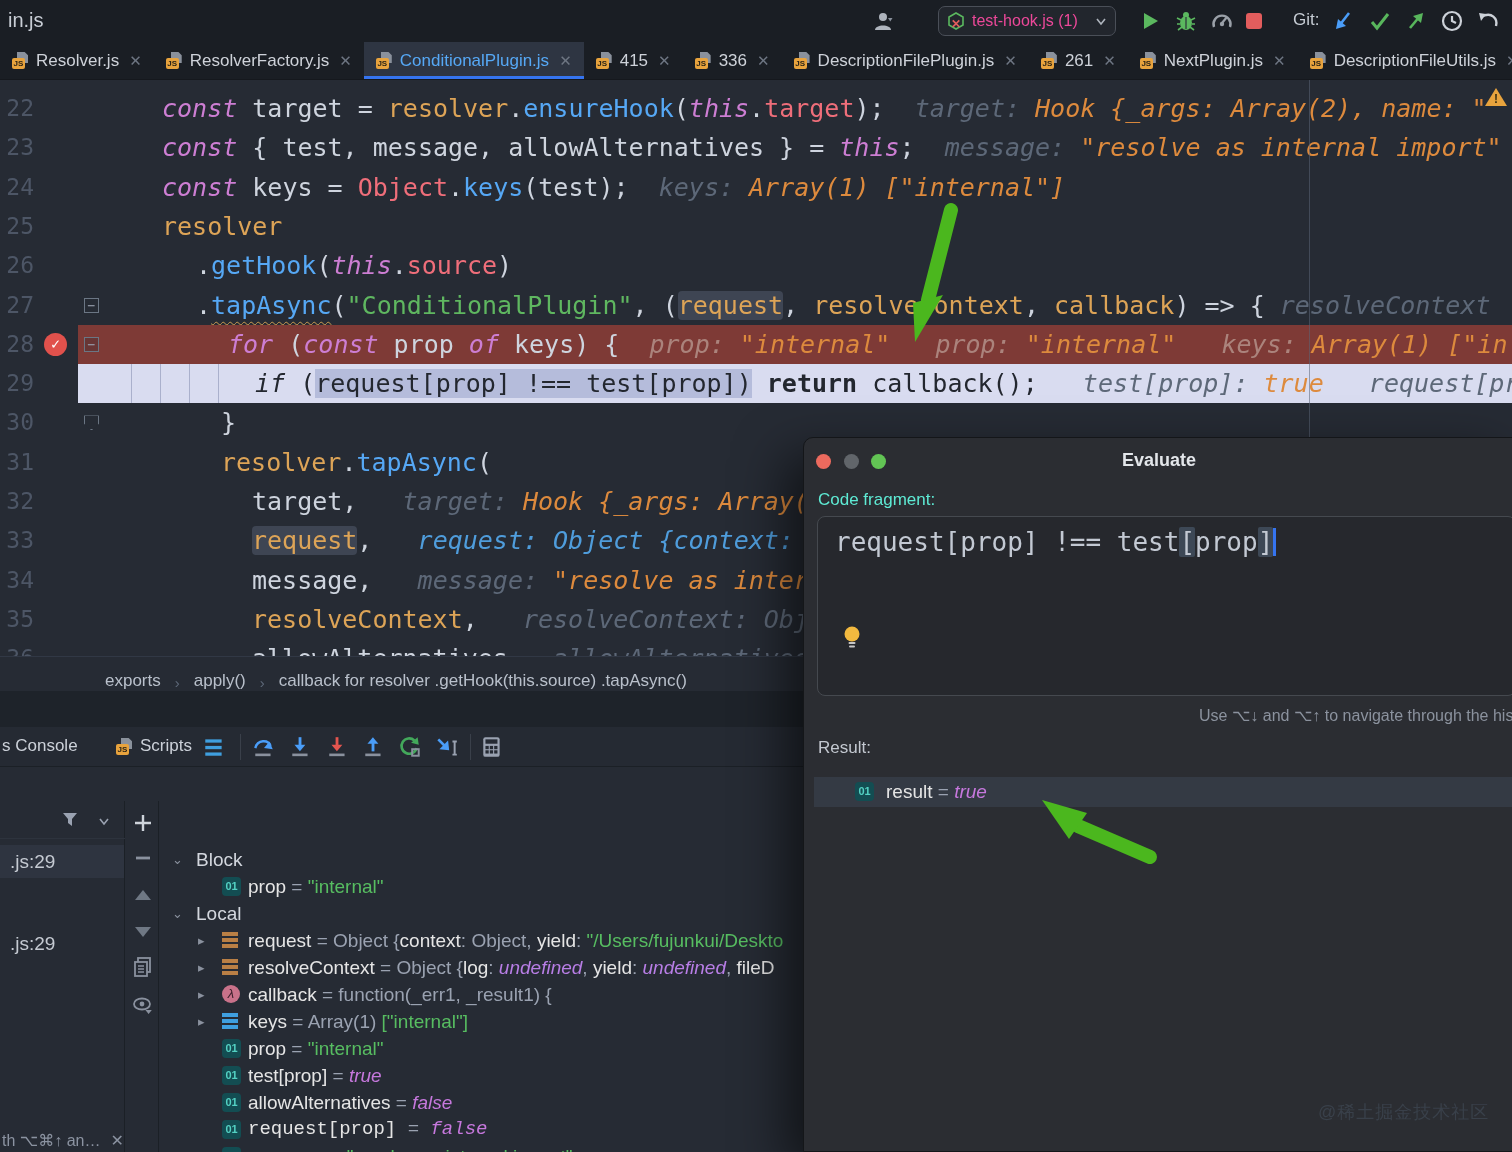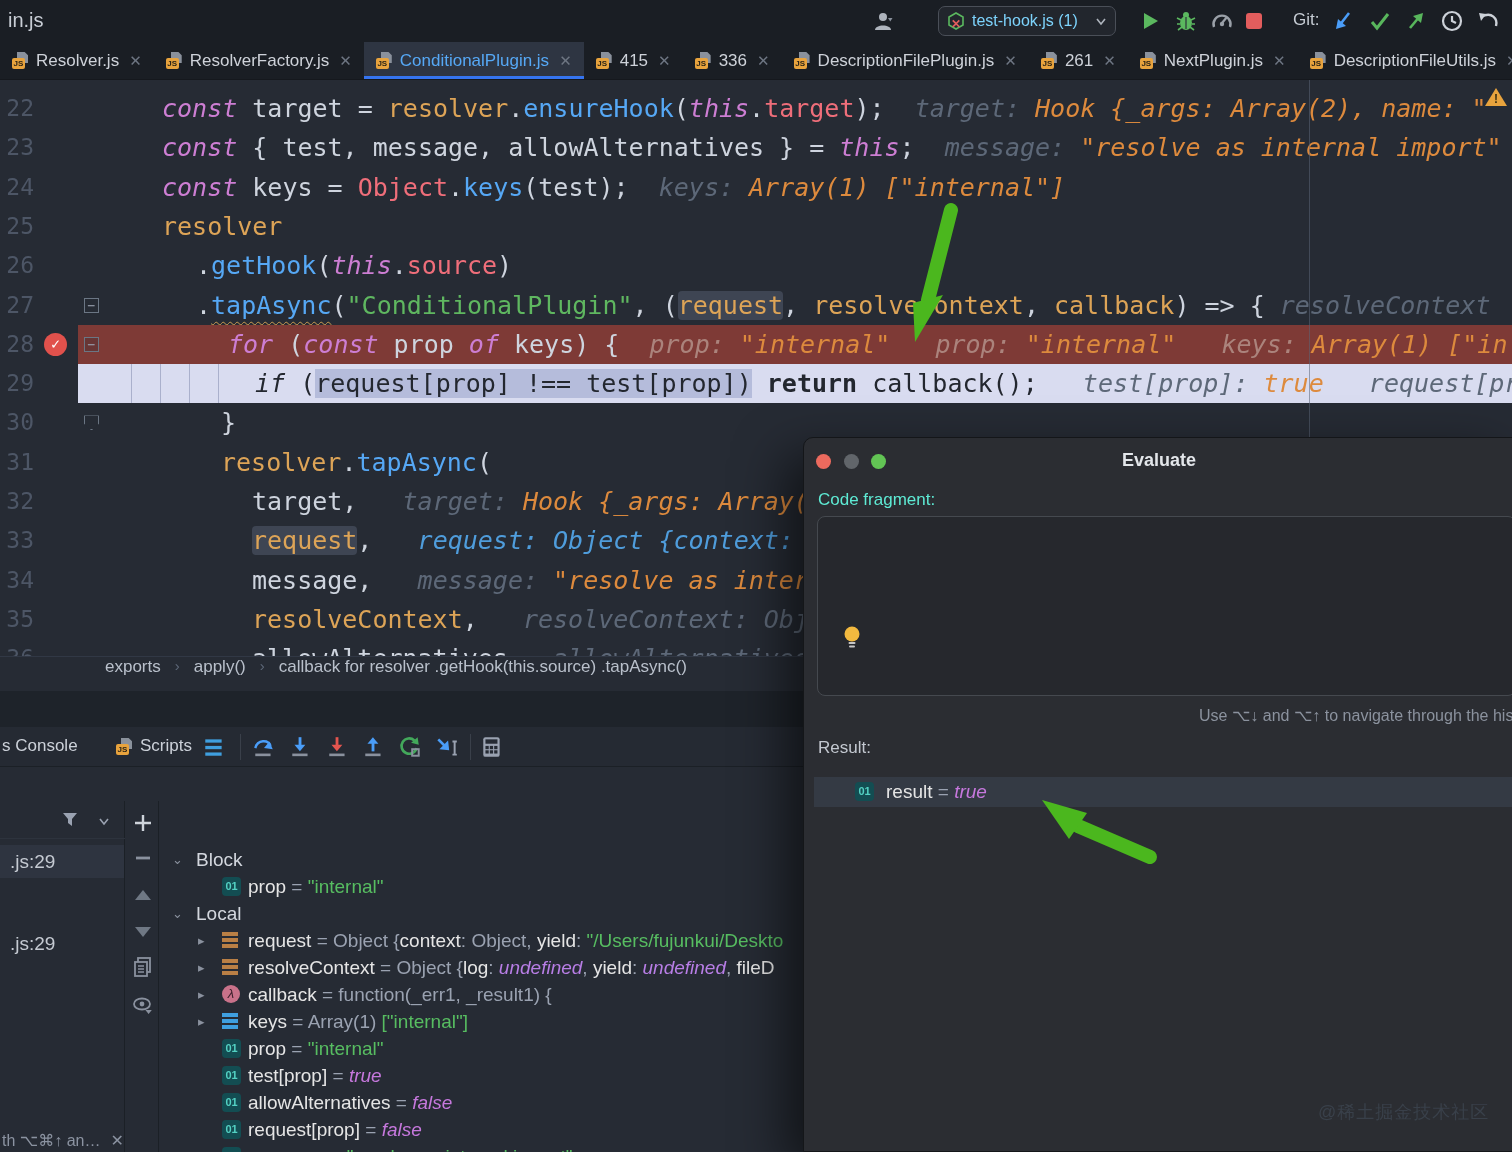--- a/index.html
+++ b/index.html
@@ -5,21 +5,21 @@
   * { margin:0; padding:0; box-sizing:border-box; }
   html,body { width:1512px; height:1152px; background:#1a1e24; overflow:hidden;
               font-family:"Liberation Sans", sans-serif; }
   #screen { position:relative; width:1512px; height:1152px; background:#262b34; overflow:hidden; }
 
   
   #topbar { position:absolute; left:0; top:0; width:1512px; height:42px; background:#1a1e24; }
   #win-title { position:absolute; left:8px; top:9px; font-size:20px; color:#c9ced6; }
   #run-chip { position:absolute; left:938px; top:6px; width:178px; height:30px; border:1px solid #4a4f58;
               border-radius:7px; background:#22262d; display:flex; align-items:center; padding:0 8px; gap:7px; }
-  #run-chip .lbl { font-size:16px; color:#7dd3fc; white-space:nowrap; }
+  #run-chip .lbl { font-size:16px; color:#ec4899; white-space:nowrap; }
   #git-label { position:absolute; left:1293px; top:10px; font-size:17px; color:#c6ccd4; }
   .ticon { position:absolute; top:9px; width:24px; height:24px; }
 
   
   #tabbar { position:absolute; left:0; top:42px; width:1512px; height:38px; background:#1a1e24;
             display:flex; align-items:stretch; overflow:hidden; white-space:nowrap; border-bottom:1px solid #15181d;}
   .tab { display:flex; align-items:center; gap:7px; padding:0 12px; font-size:17px; color:#ced2d9;
          position:relative; flex:0 0 auto; }
   .tab.active { background:#2e3542; color:#56a8f5; }
   .tab.active::after { content:""; position:absolute; left:0; right:0; bottom:0; height:3px; background:#3574f0; }
@@ -59,21 +59,21 @@
             background:#e1514c; color:#fff; font-size:15px; text-align:center; line-height:23px; font-weight:bold; }
   .fold { position:absolute; left:84px; top:12px; width:15px; height:15px; border:1px solid #6b7684;
           color:#9aa2b0; font-size:13px; line-height:13px; text-align:center; background:rgba(38,43,52,.25); }
   .fold.end { clip-path:polygon(0 0,100% 0,100% 55%,50% 100%,0 55%); }
   #wrap-guide { position:absolute; left:1309px; top:0; width:1px; height:576px; background:rgba(90,100,118,.55); }
   .iguide { position:absolute; top:0; bottom:0; width:1px; background:#aab0cc; }
   #warn-tri { position:absolute; left:1484px; top:6px; }
 
   
   #breadcrumbs { position:absolute; left:0; top:656px; width:1512px; height:35px; background:#262b34;
-                 border-top:1px solid #313845; display:flex; align-items:flex-start; gap:14px; padding-left:105px;
+                 border-top:1px solid #313845; display:flex; align-items:flex-end; gap:14px; padding-left:105px;
                  font-size:17px; color:#b9c0cb; }
   .bc-sep { color:#5d6878; font-size:15px; }
 
   
   #strip { position:absolute; left:0; top:691px; width:1512px; height:36px; background:#1e232a; }
   #debugtabs { position:absolute; left:0; top:727px; width:1512px; height:40px; background:#252a33;
                border-bottom:1px solid #1b2026; }
   #debugtabs .dt-label { position:absolute; top:9px; font-size:17px; color:#ccd1d9; }
   .dt-sep { position:absolute; top:7px; width:1px; height:26px; background:#3a404a; }
   .dicon { position:absolute; top:8px; width:24px; height:24px; cursor:pointer; }
@@ -459,37 +459,38 @@
       <div class="tree-row" style="top: 222px;">
         <span class="badge01" style="left: 62px;">01</span>
         <span class="txt" style="left: 88px;"><span class="tv-n">test[prop]</span><span class="tv-e"> = </span><span class="tv-b">true</span></span>
       </div>
       <div class="tree-row" style="top: 249px;">
         <span class="badge01" style="left: 62px;">01</span>
         <span class="txt" style="left: 88px;"><span class="tv-n">allowAlternatives</span><span class="tv-e"> = </span><span class="tv-b">false</span></span>
       </div>
       <div class="tree-row" style="top: 276px;">
         <span class="badge01" style="left: 62px;">01</span>
-        <span class="txt" style="left: 88px;"><span class="tv-n">request[prop]</span><span class="tv-e"> = </span><span class="tv-b">false</span></span>
+        <span class="txt" style="left: 88px; font-family: Liberation Mono, monospace;"><span class="tv-n">request[prop]</span><span class="tv-e"> = </span><span class="tv-b">false</span></span>
       </div>
       <div class="tree-row" style="top: 303px;">
         <span class="badge01" style="left: 62px;">01</span>
         <span class="txt" style="left: 88px;"><span class="tv-n">message</span><span class="tv-e"> = </span><span class="tv-s">"resolve as internal import"</span></span>
       </div>
     </div>
 
   <div id="dialog">
     <div class="titlebar">
       <div class="tl" style="left: 12px; background: rgb(236, 106, 94);" id="tl-close"></div>
       <div class="tl" style="left: 40px; background: rgb(97, 101, 106);" id="tl-min"></div>
       <div class="tl" style="left: 67px; background: rgb(98, 196, 84);" id="tl-zoom"></div>
       <div id="dlg-title">Evaluate</div>
     </div>
     <div id="dlg-fragment-label">Code fragment:</div>
     <div id="dlg-input">
+      <div id="dlg-expr"><span>request[prop] !== test</span><span class="exb">[</span><span>prop</span><span class="exb">]</span><span id="caret"></span></div>
       <svg id="bulb" width="22" height="26" viewBox="0 0 22 26">
         <circle cx="11" cy="9" r="7.5" fill="#f2b93f"></circle>
         <rect x="7.5" y="17" width="7" height="2" rx="1" fill="#c7c7c7"></rect>
         <rect x="8" y="20.5" width="6" height="2" rx="1" fill="#c7c7c7"></rect>
       </svg>
     </div>
     <div id="dlg-hint">Use ⌥↓ and ⌥↑ to navigate through the his</div>
     <div id="dlg-result-label">Result:</div>
     <div id="dlg-result-row">
       <span class="badge01">01</span>

